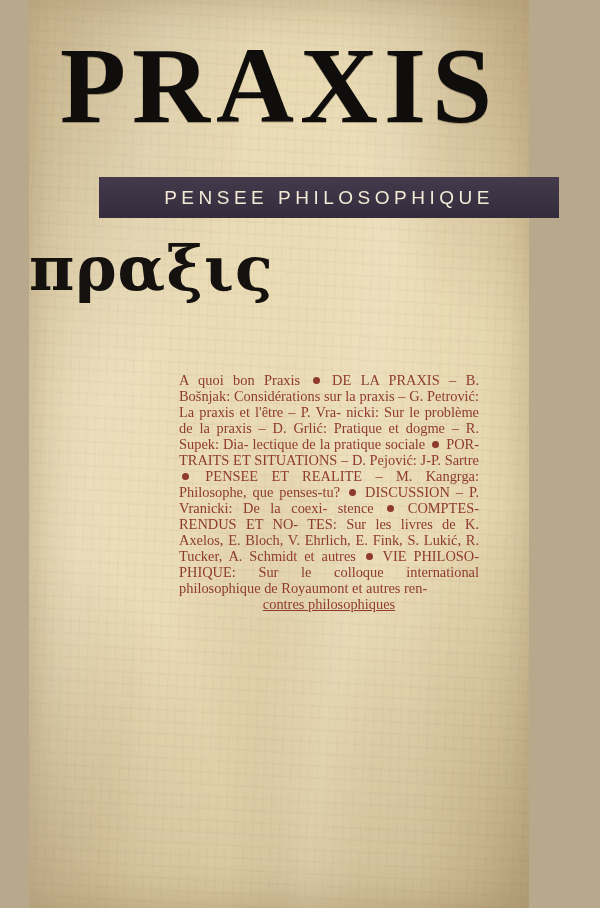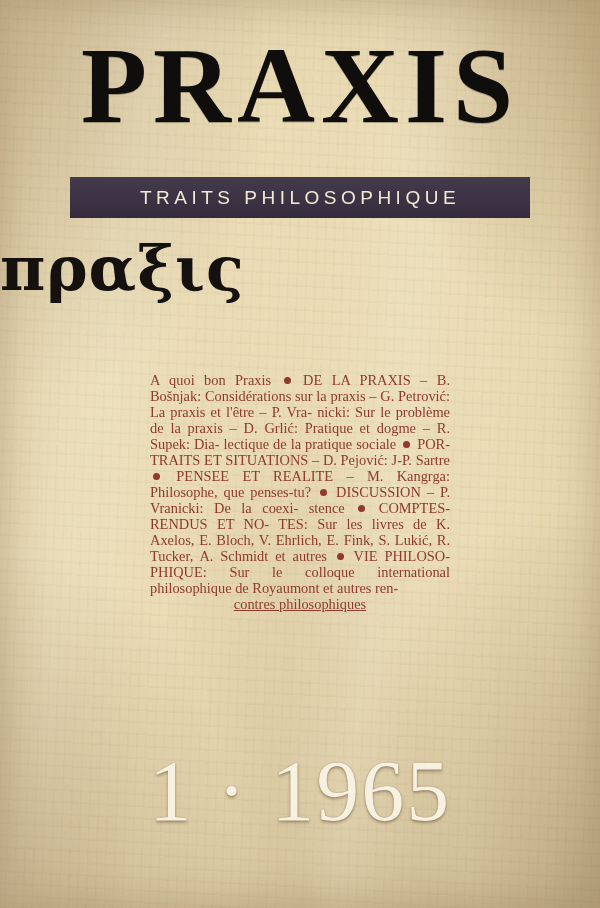--- a/index.html
+++ b/index.html
@@ -9,28 +9,29 @@
   body {
     width: 600px;
     height: 908px;
     overflow: hidden;
     font-family: "Liberation Serif", serif;
     background: #b9a98c;
   }
 
   #cover {
     position: relative;
-    width: 600px;
+    width: 500px;
     height: 908px;
     box-sizing: border-box;
     background:
       radial-gradient(ellipse at 30% 25%, rgba(255,250,225,0.55) 0%, rgba(255,248,218,0.0) 55%),
       radial-gradient(ellipse at 85% 80%, rgba(190,160,120,0.35) 0%, rgba(190,160,120,0.0) 60%),
       linear-gradient(105deg, #efe0bd 0%, #efdfbb 18%, #ecd9b2 38%, #e9d6ae 55%, #e4cda2 72%, #dcc header 100%);
     background-color: #eadcb6;
+    margin-left: 29px;
   }
 
   
   .tex {
     position: absolute;
     inset: 0;
     pointer-events: none;
   }
   .tex1 {
     background:
@@ -165,21 +166,21 @@
 <div id="cover">
 
   <div class="tex tex1"></div>
   <div class="tex tex2"></div>
   <div class="tex tex3"></div>
   <div class="edge"></div>
 
   <div class="title">PRAXIS</div>
 
   <div class="subtitle-bar">
-    <span class="subtitle">TRAITS PHILOSOPHIQUE</span>
+    <span class="subtitle">PENSEE PHILOSOPHIQUE</span>
   </div>
 
   <div class="greek">πραξις</div>
 
   <div class="contents">
     <span>A quoi bon Praxis</span>
     <span class="dot"></span>
     <span>DE LA PRAXIS –</span>
     <span>B. Bošnjak: Considérations sur la praxis –</span>
     <span>G. Petrović: La praxis et l'être – P. Vra-</span>
@@ -201,15 +202,14 @@
     <span>TES: Sur les livres de K. Axelos, E. Bloch,</span>
     <span>V. Ehrlich, E. Fink, S. Lukić, R. Tucker,</span>
     <span>A. Schmidt et autres</span>
     <span class="dot"></span>
     <span>VIE PHILOSO-</span>
     <span>PHIQUE: Sur le colloque international</span>
     <span>philosophique de Royaumont et autres ren-</span>
     <span class="last-line">contres philosophiques</span>
   </div>
 
-  <div class="year">1 · 1965</div>
 
 </div>
 
 </body></html>

